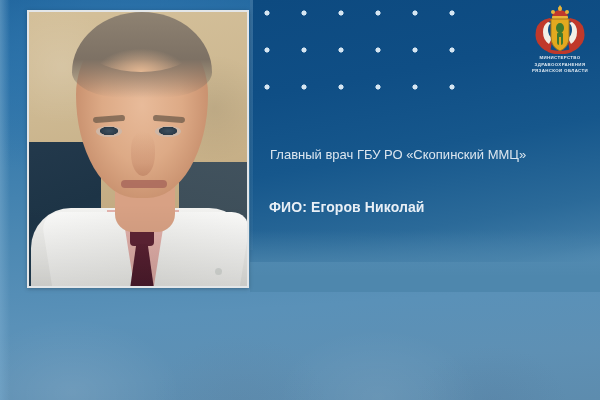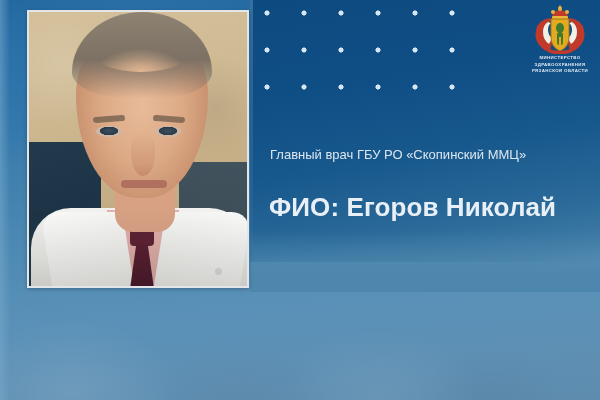--- a/index.html
+++ b/index.html
@@ -334,21 +334,21 @@
     line-height: 17px;
     color: #dce6ef;
     font-weight: normal;
     white-space: nowrap;
   }
   .headline {
     position: absolute;
     left: 269px;
     top: 195px;
     width: 320px;
-    font-size: 26px;
+    font-size: 14px;
     line-height: 25px;
     font-weight: bold;
     color: #e8eff6;
     letter-spacing: .1px;
   }
 </style>
 </head>
 <body>
 
 <div id="slide">

